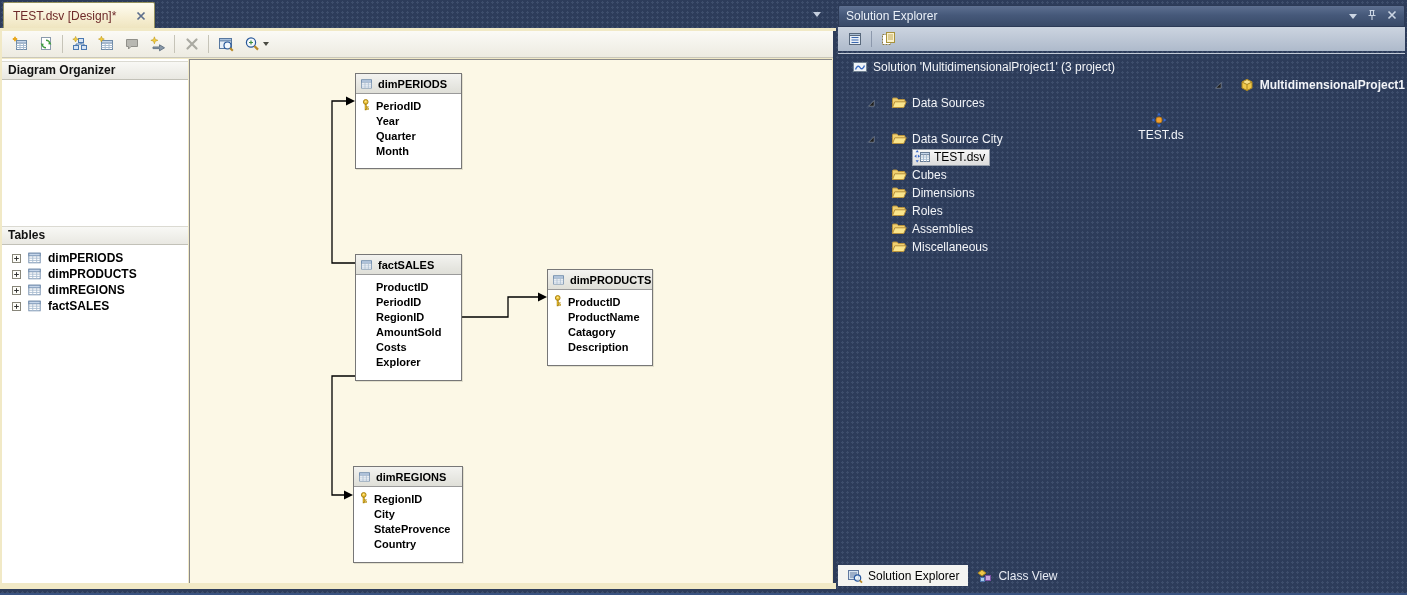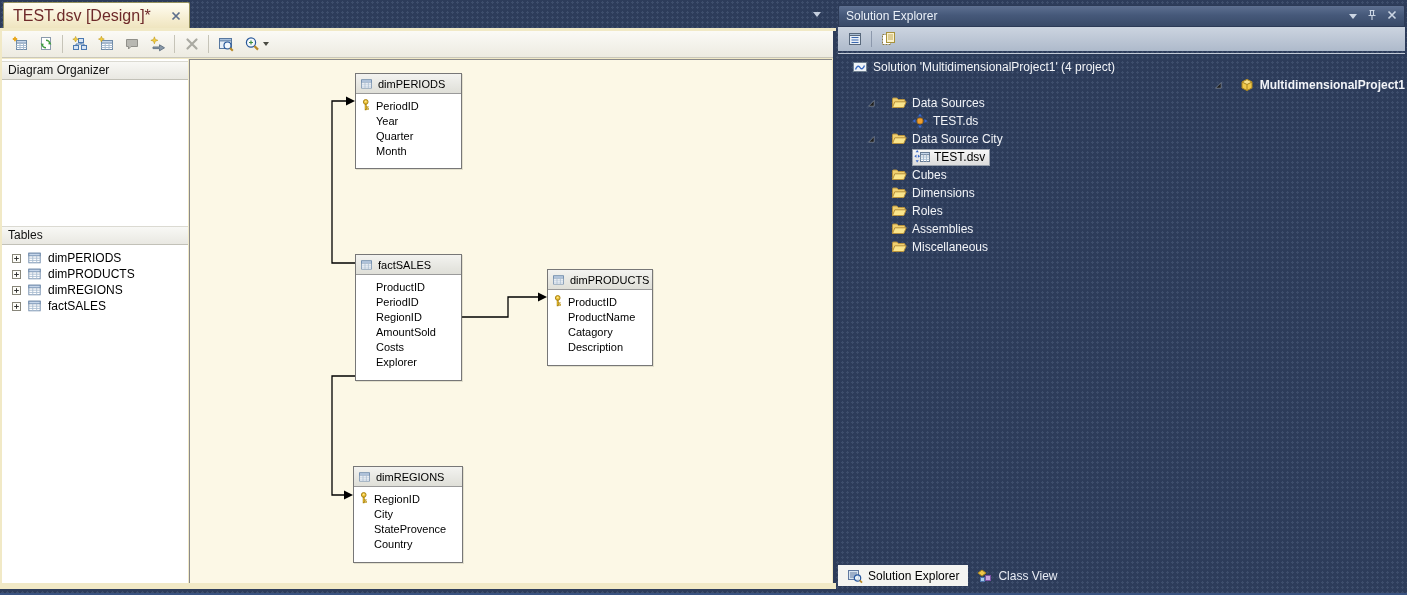--- a/index.html
+++ b/index.html
@@ -6,33 +6,33 @@
   #app{position:relative;width:1407px;height:595px;overflow:hidden;
        font-family:"Liberation Sans",sans-serif;
        background-color:#2d3c5a;
        background-image:radial-gradient(rgba(160,180,215,0.14) 1px, transparent 1.3px);
        background-size:5px 5px;border-bottom:2px solid #3a5380;box-sizing:border-box;}
   
   #doc-tabstrip{position:absolute;left:0;top:0;width:836px;height:28px;}
   .doc-tab{position:absolute;left:3px;top:2px;height:25px;display:flex;align-items:center;gap:20px;
            padding:0 8px 0 9px;background:linear-gradient(#fffdf2,#f6eed2 60%,#efe5c0);
            border:1px solid #97935f;border-bottom:none;border-radius:2px 2px 0 0;
-           color:#6e2a2a;font-size:16px;}
+           color:#6e2a2a;font-size:12px;}
   .tabclose{display:flex;cursor:default;}
   .strip-caret{position:absolute;right:15px;top:12px;width:0;height:0;
            border-left:4px solid transparent;border-right:4px solid transparent;border-top:5px solid #c5cfde;}
   #doc-frame{position:absolute;left:0;top:28px;width:836px;height:561px;background:#f1e9c6;}
   #doc-right-gap{position:absolute;right:0;top:3px;width:3px;height:552px;background:#2d3c5a;}
   #doc-toolbar{position:absolute;left:2px;top:3px;width:831px;height:27px;box-sizing:border-box;
            background:linear-gradient(#fbfaf6,#edebe1);border-bottom:1px solid #c9c7bb;
            display:flex;align-items:center;padding-left:5px;gap:1px;}
   .tbtn{width:23px;height:23px;display:flex;align-items:center;justify-content:center;border:1px solid transparent;border-radius:2px;}
   .tsep{width:1px;height:18px;background:#c6c4b8;margin:0 3px;}
   .zoom-caret{width:0;height:0;border-left:3px solid transparent;border-right:3px solid transparent;border-top:4px solid #4a4a42;margin-left:3px;}
-  #doc-body{position:absolute;left:2px;top:31px;width:830px;height:480px;}
+  #doc-body{position:absolute;left:2px;top:31px;width:830px;height:480px;font-weight:bold;}
   #left-panel{position:absolute;left:0;top:0;width:186px;height:524px;background:#ffffff;}
   .panel-header{position:absolute;left:0;width:186px;height:19px;box-sizing:border-box;
            background:linear-gradient(#f8f8f5,#e9e8e2);border-top:1px solid #dbdad2;border-bottom:1px solid #c2c1b8;
            font-size:12px;color:#121212;line-height:17px;padding-left:6px;}
   #hdr-organizer{top:2px;}
   #hdr-tables{top:167px;}
   .org-item{position:absolute;top:28px;left:6px;display:flex;align-items:center;}
   .org-box{margin-left:4px;width:149px;background:#d9e5f4;border:1px dotted #222;
            font-size:12px;color:#000;padding:1px 4px 2px 6px;}
   #tables-list{position:absolute;left:0;top:191px;width:186px;}
@@ -442,21 +442,21 @@
         </div>
       </div>
     <div id="se-tree">
         <div class="tree-row" style="padding-left: 14px;">
           <span class="ic" style="display: flex;">
             <svg viewBox="0 0 16 16" width="16" height="16">
               <rect x="1.5" y="3.5" width="13" height="9" fill="#f0f4f8" stroke="#708090"></rect>
               <path d="M3.5 10.5 C5 6.5 7 6.5 8 8.5 C9 10.5 11 10.5 12.5 6.5" fill="none" stroke="#3a6bc0" stroke-width="1.4"></path>
             </svg>
           </span>
-          <span class="lbl">Solution 'MultidimensionalProject1' (4 project)</span>
+          <span class="lbl">Solution 'MultidimensionalProject1' (3 project)</span>
         </div>
         <div class="tree-row" style="padding-left: 7px; justify-content: flex-end;">
           <span class="exp" style="margin-right: 17px;">
             <svg viewBox="0 0 8 8" width="8" height="8">
               <path d="M1.5 7.2 L7.2 7.2 L7.2 1.5 Z" fill="#1e1e1e" stroke="#9aa4b4" stroke-width="0.6"></path>
             </svg>
           </span>
           <span class="ic" style="display: flex;">
             <svg viewBox="0 0 16 16" width="16" height="16">
               <path d="M3 5 L8 2.5 L13 5 L13 11 L8 13.5 L3 11 Z" fill="#f0c84a" stroke="#a8841e"></path>
@@ -473,21 +473,21 @@
             </svg>
           </span>
           <span class="ic" style="display: flex;">
             <svg viewBox="0 0 16 16" width="16" height="16">
               <path d="M1.5 12.5 V4 Q1.5 3 2.5 3 H5.8 L7.3 4.5 H13 Q14 4.5 14 5.5 V7" fill="#f0d070" stroke="#b8923c"></path>
               <path d="M1.5 12.5 L3.8 6.8 H15.2 L12.8 12.5 Z" fill="#fbe68c" stroke="#b8923c"></path>
             </svg>
           </span>
           <span class="lbl">Data Sources</span>
         </div>
-        <div class="tree-row" style="padding-left: 74px;">
+        <div class="tree-row" style="padding-left: 74px; flex-direction: column;">
           <span class="ic" style="display: flex;">
             <svg viewBox="0 0 16 16" width="16" height="16">
               <circle cx="8" cy="8" r="3" fill="#f0a030" stroke="#b87818"></circle>
               <path d="M8 0.5 L10 3.5 H6 Z" fill="#3a68c8"></path>
               <path d="M8 15.5 L6 12.5 H10 Z" fill="#3a68c8"></path>
               <path d="M0.5 8 L3.5 6 V10 Z" fill="#3a68c8"></path>
               <path d="M15.5 8 L12.5 10 V6 Z" fill="#3a68c8"></path>
             </svg>
           </span>
           <span class="lbl">TEST.ds</span>

